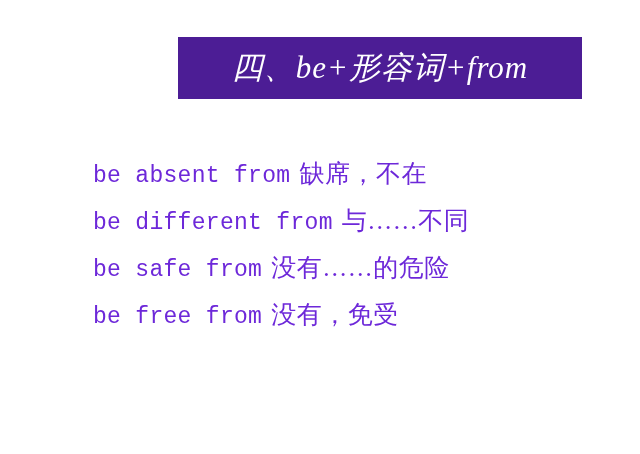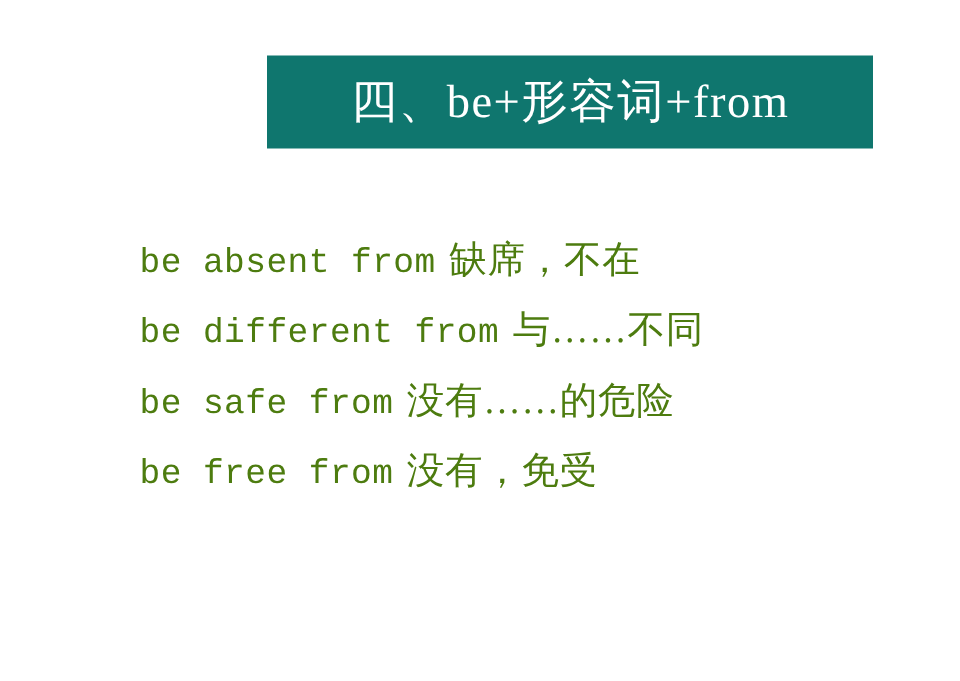--- a/index.html
+++ b/index.html
@@ -56,22 +56,23 @@
     display: block;
   }
 
   
   .title-banner {
     position: absolute;
     left: 178px;
     top: 37px;
     width: 404px;
     height: 62px;
-    background: #0f766e;
+    background: #4c1d95;
     box-sizing: border-box;
+    font-style: italic;
   }
   .title-text {
     position: absolute;
     left: 0;
     top: 0;
     width: 404px;
     height: 62px;
     display: flex;
     align-items: center;
     justify-content: center;
@@ -86,21 +87,21 @@
   .phrase-list {
     position: absolute;
     left: 93px;
     top: 150px;
     width: 520px;
   }
   .phrase-line {
     height: 47px;
     line-height: 47px;
     font-size: 24px;
-    color: #4d7c0f;
+    color: #6d28d9;
     white-space: nowrap;
   }
   .phrase-en {
     font-family: "Liberation Mono", "DejaVu Sans Mono", monospace;
     font-size: 23px;
     letter-spacing: 0.3px;
   }
   .phrase-cn {
     font-family: "Liberation Serif", "DejaVu Serif", serif;
     font-size: 25px;

